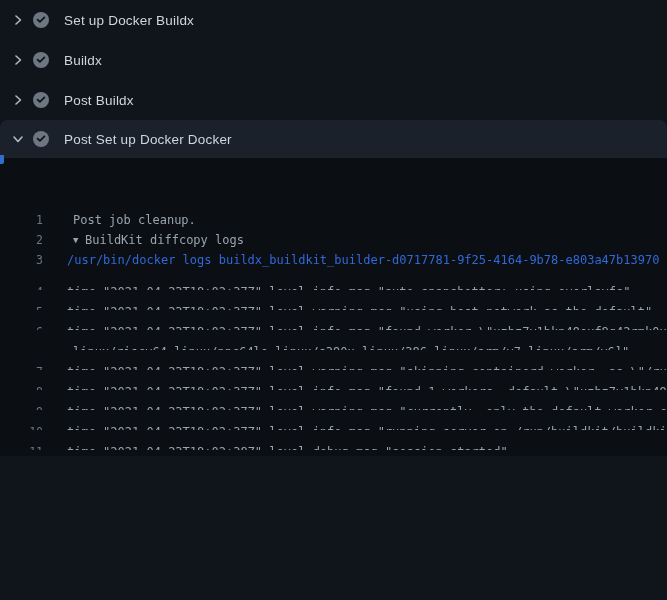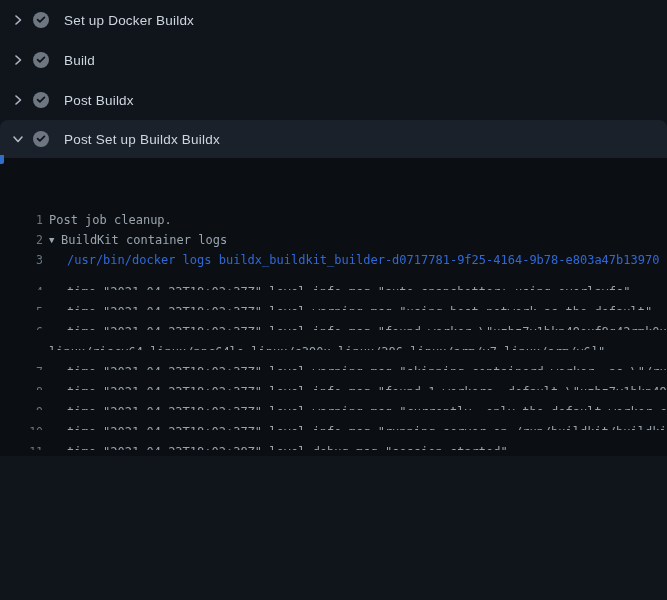--- a/index.html
+++ b/index.html
@@ -25,21 +25,21 @@
                 background:var(--accent);border-radius:0 0 2px 0}
 
   
   .log{height:442px;background:var(--log-bg);padding-top:12px;overflow:hidden;
        font-family:"DejaVu Sans Mono",monospace;font-size:12px;line-height:20px;
        color:var(--log-text);white-space:pre}
   .log-row{display:flex;height:20px}
   .ln{flex:none;width:43px;text-align:right;color:var(--line-number);cursor:pointer;
       font-size:11.5px}
   .content{flex:none;display:flex;overflow:hidden}
-  .i0 .content{margin-left:6px}
+  .i0 .content{margin-left:30px}
   .i1 .content{margin-left:24px}
   .caret{flex:none;width:12px;font-size:9px;line-height:20px;cursor:pointer;color:var(--log-text)}
   .txt{flex:none}
   .command .txt{color:var(--command-text)}
 </style>
 </head>
 <body>
 
 <div class="app">
 
@@ -65,21 +65,21 @@
         <svg width="16" height="16" viewBox="0 0 16 16">
             <polyline points="6,4 10.5,8 6,12" fill="none" stroke="var(--chevron)" stroke-width="1.6" stroke-linecap="round" stroke-linejoin="round"></polyline>
           </svg>
       </span>
       <span class="check">
         <svg width="16" height="16" viewBox="0 0 16 16">
             <circle cx="8" cy="8" r="8" fill="var(--check-circle)"></circle>
             <path d="M11.4 5.4 L6.9 9.9 L4.6 7.6" fill="none" stroke="var(--check-mark)" stroke-width="1.8" stroke-linecap="round" stroke-linejoin="round"></path>
           </svg>
       </span>
-      <span class="step-label">Build</span>
+      <span class="step-label">Buildx</span>
     </div>
 
     <div class="step-row">
       <span class="chev">
         <svg width="16" height="16" viewBox="0 0 16 16">
             <polyline points="6,4 10.5,8 6,12" fill="none" stroke="var(--chevron)" stroke-width="1.6" stroke-linecap="round" stroke-linejoin="round"></polyline>
           </svg>
       </span>
       <span class="check">
         <svg width="16" height="16" viewBox="0 0 16 16">
@@ -95,39 +95,39 @@
         <svg width="16" height="16" viewBox="0 0 16 16">
             <polyline points="4,6 8,10.5 12,6" fill="none" stroke="var(--chevron)" stroke-width="1.6" stroke-linecap="round" stroke-linejoin="round"></polyline>
           </svg>
       </span>
       <span class="check">
         <svg width="16" height="16" viewBox="0 0 16 16">
             <circle cx="8" cy="8" r="8" fill="var(--check-circle)"></circle>
             <path d="M11.4 5.4 L6.9 9.9 L4.6 7.6" fill="none" stroke="var(--check-mark)" stroke-width="1.8" stroke-linecap="round" stroke-linejoin="round"></path>
           </svg>
       </span>
-      <span class="step-label">Post Set up Buildx Buildx</span>
+      <span class="step-label">Post Set up Docker Docker</span>
     </div>
 
   </div>
 
   <div class="focus-accent"></div>
 
   <div class="log">
     <div><div class="log-row i0 plain">
     <span class="ln">1</span>
     <span class="content">
       
       <span class="txt">Post job cleanup.</span>
     </span>
   </div><div class="log-row i0 group">
     <span class="ln">2</span>
     <span class="content">
       <span class="caret">▼</span>
-      <span class="txt">BuildKit container logs</span>
+      <span class="txt">BuildKit diffcopy logs</span>
     </span>
   </div><div class="log-row i1 command">
     <span class="ln">3</span>
     <span class="content">
       
       <span class="txt">/usr/bin/docker logs buildx_buildkit_builder-d0717781-9f25-4164-9b78-e803a47b13970</span>
     </span>
   </div><div class="log-row i1 log">
     <span class="ln">4</span>
     <span class="content">

